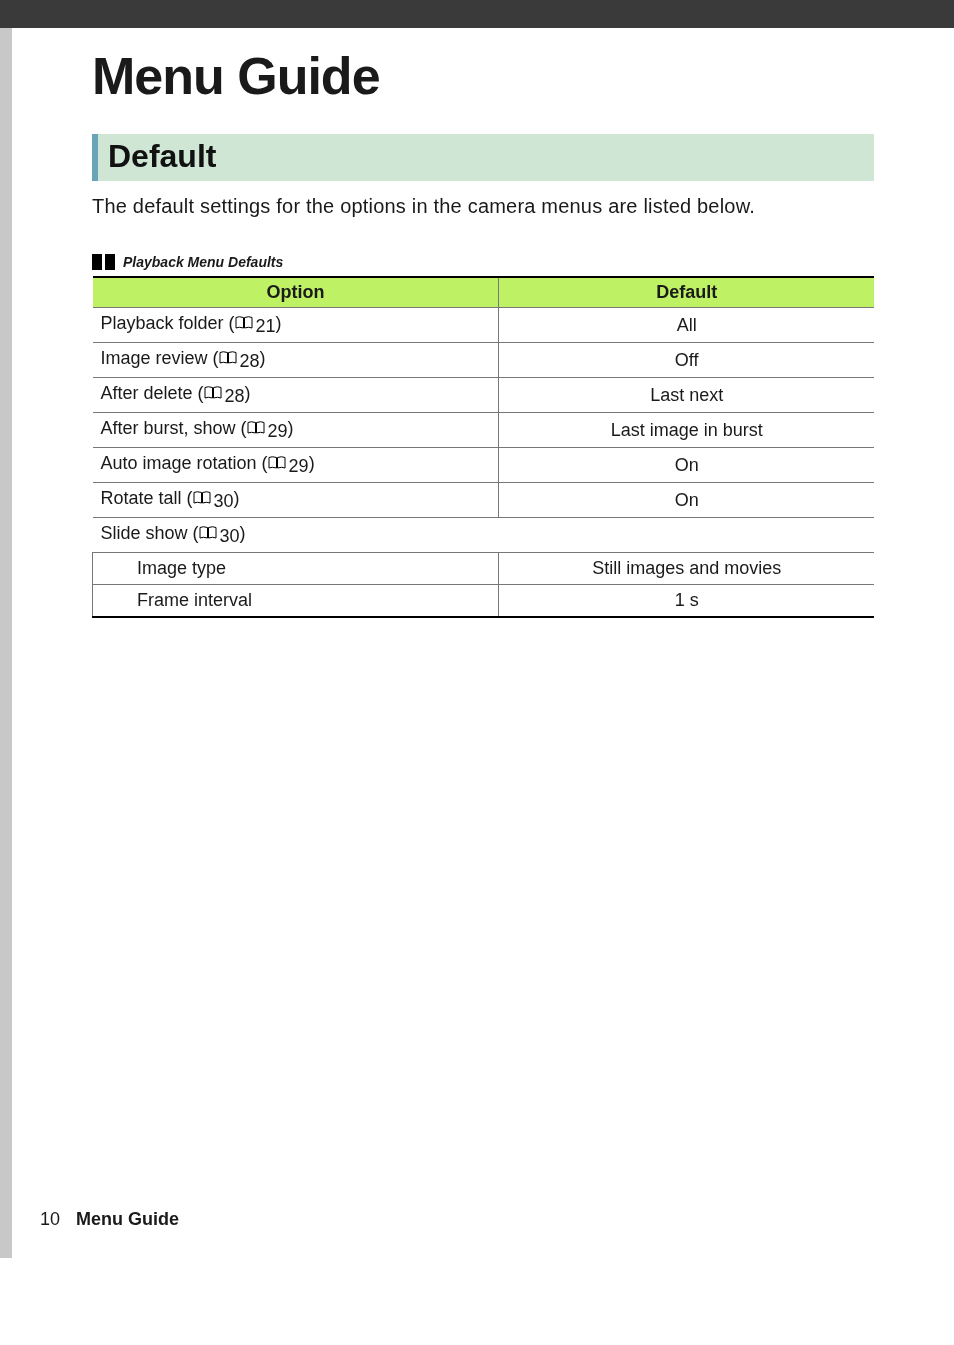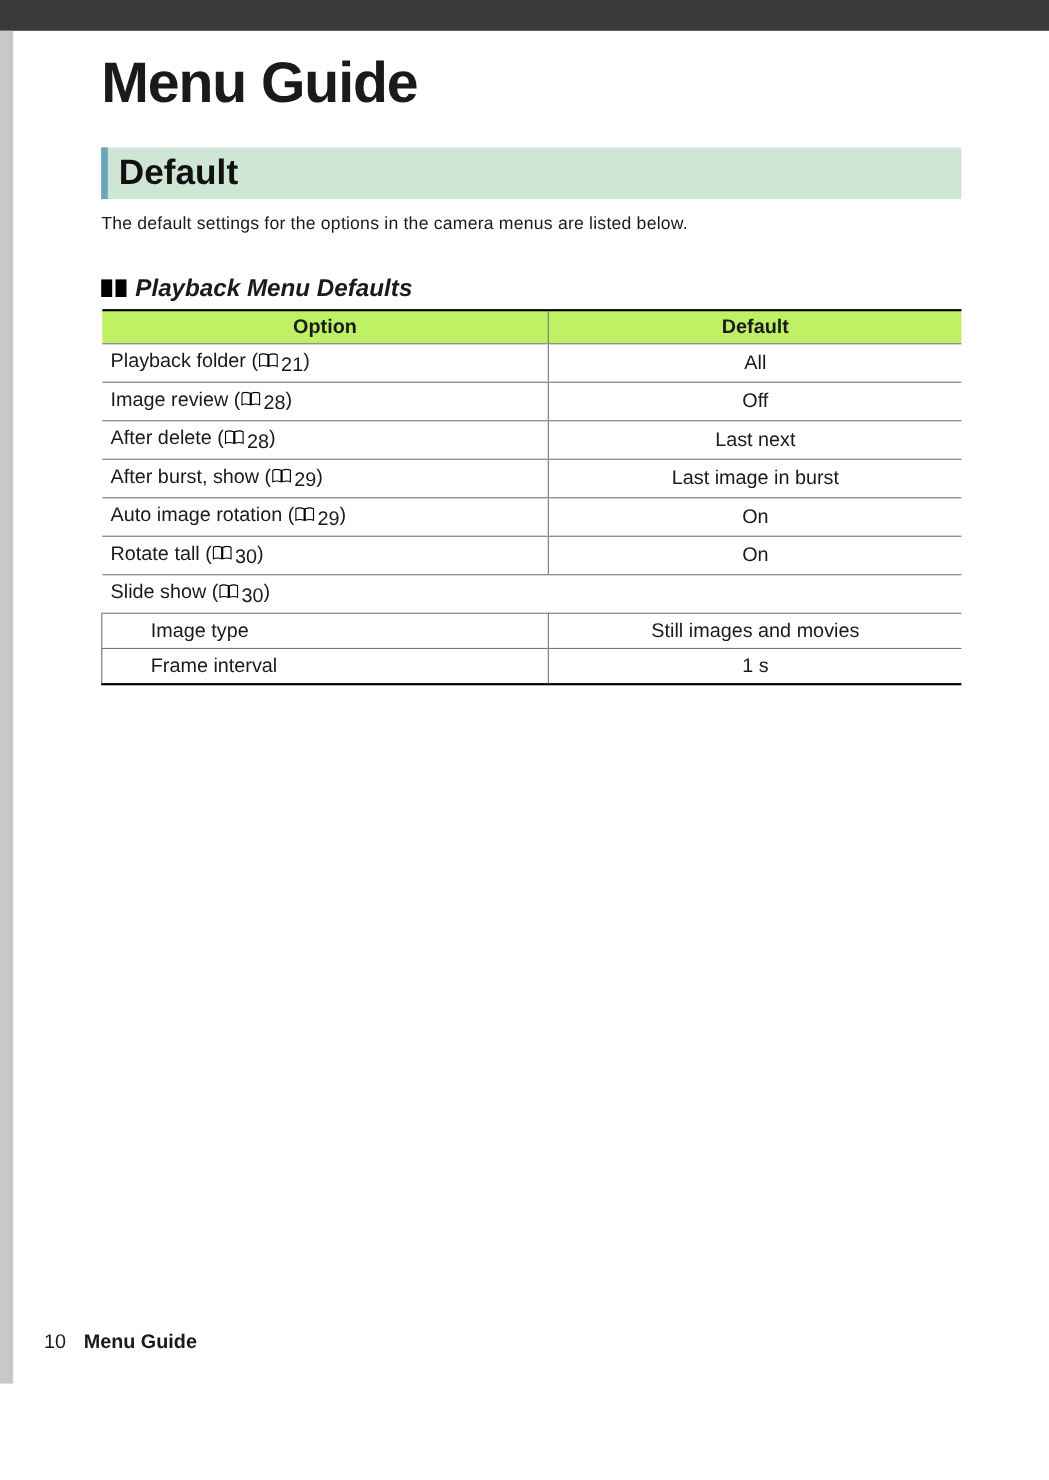--- a/index.html
+++ b/index.html
@@ -39,21 +39,21 @@
     padding: 4px 10px 6px 10px;
     margin: 0 0 12px 0;
   }
   .section-bar h2 {
     margin: 0;
     font-size: 32px;
     font-weight: 800;
     color: #111;
   }
   .intro {
-    font-size: 16px;
+    font-size: 20px;
     line-height: 1.35;
     margin: 0 0 34px 0;
     letter-spacing: 0.2px;
   }
   .sub-row {
     display: flex;
     align-items: center;
     gap: 8px;
     margin-bottom: 6px;
   }
@@ -61,21 +61,21 @@
     display: flex;
     gap: 3px;
   }
   .sub-marks span {
     width: 10px;
     height: 16px;
     background: #000;
     display: inline-block;
   }
   .sub-title {
-    font-size: 22px;
+    font-size: 14px;
     font-weight: 700;
     font-style: italic;
   }
   table.defaults {
     width: 100%;
     border-collapse: collapse;
     font-size: 18px;
   }
   table.defaults th {
     background: #bef264;

